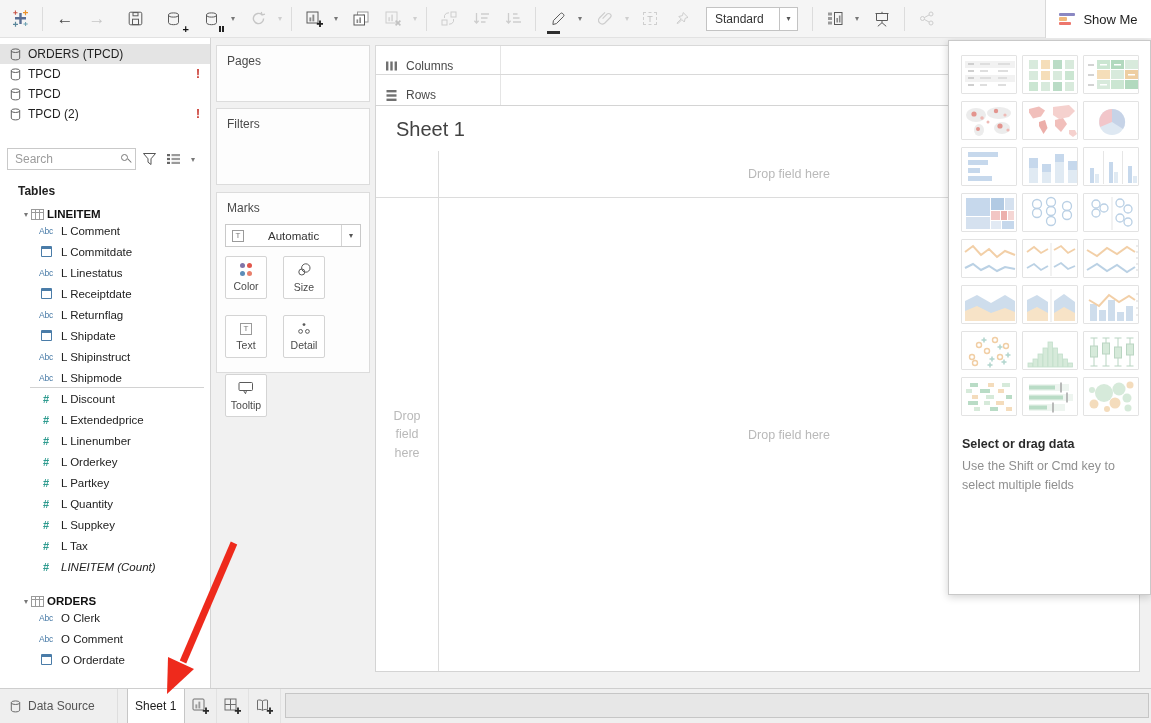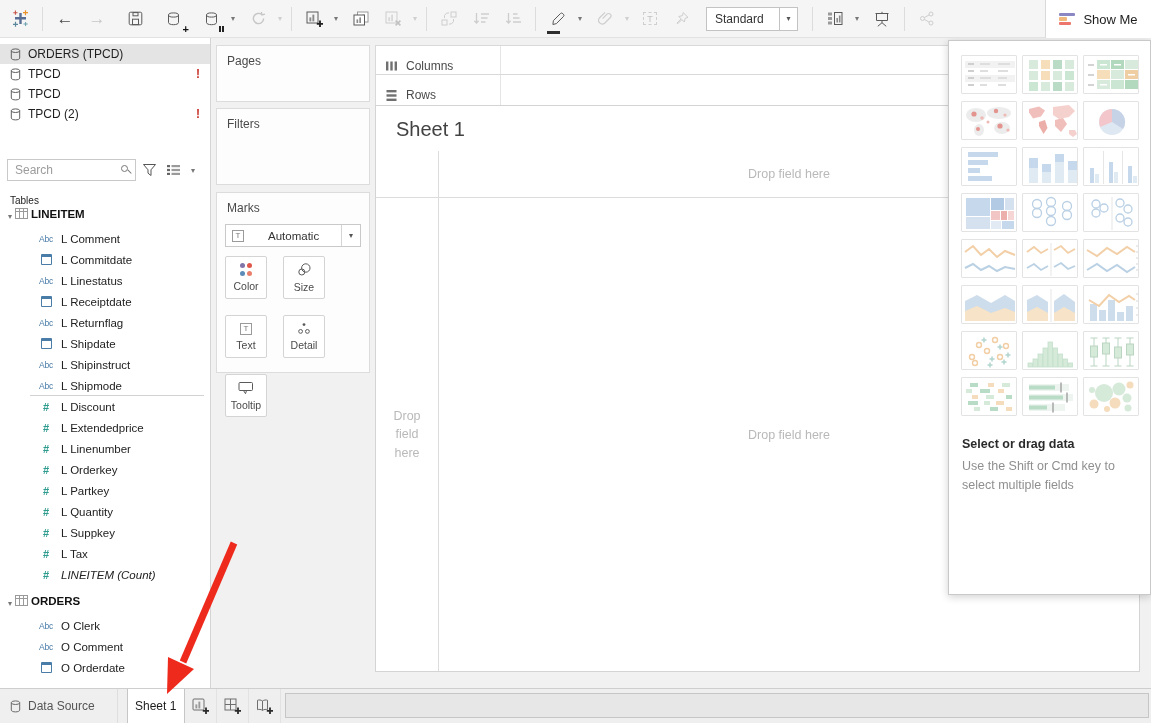--- a/index.html
+++ b/index.html
@@ -35,28 +35,28 @@
 
 .sidebar{position:absolute;top:38px;left:0;width:211px;height:650px;background:#fff;border-right:1px solid #d4d4d4;overflow:hidden;z-index:2}
 .side-tabs{height:28px;display:flex;background:#f0f0f0;border-bottom:1px solid #d9d9d9}
 .stab{padding:0 14px;display:flex;align-items:center;font-size:12px;color:#4a4a4a}
 .stab.active{background:#fff;font-weight:700;color:#0f0f0f;border-right:1px solid #d9d9d9;margin-bottom:-1px;border-bottom:1px solid #fff}
 .collapse{margin-left:auto;padding:0 10px;display:flex;align-items:center;color:#777;font-size:14px}
 .ds-list{padding:6px 0 8px}
 .dsrow{height:20px;display:flex;align-items:center;padding:0 10px;gap:7px;font-size:12px;color:#1f1f1f}
 .dsrow.selected{background:#e4e4e4}
 .dsalert{margin-left:auto;color:#c8352c;font-weight:700}
-.search-row{display:flex;align-items:center;margin:27px 7px 0;gap:6px}
+.search-row{display:flex;align-items:center;margin:16px 7px 0;gap:6px}
 .search-wrap{position:relative;width:129px;flex:none}
 .search-input{width:100%;height:22px;border:1px solid #c9c9c9;font-family:"Liberation Sans",sans-serif;font-size:12px;padding:0 20px 0 7px;color:#333;background:#fff;outline:none}
 .search-input::placeholder{color:#9c9c9c}
 .mag{position:absolute;right:8px;top:6px;width:7px;height:7px;border:1.4px solid #777;border-radius:50%}
 .mag::after{content:"";position:absolute;width:4.5px;height:1.4px;background:#777;transform:rotate(45deg);right:-4px;bottom:-1.5px}
-.tables-label{margin:14px 0 2px 10px;font-size:10px;font-weight:400;color:#222}
-.ghead{height:20px;display:flex;align-items:flex-start;padding-left:8px;gap:3px}
+.tables-label{margin:14px 0 2px 18px;font-size:12px;font-weight:700;color:#222}
+.ghead{height:20px;display:flex;align-items:flex-end;padding-left:24px;gap:3px}
 .ghead.gap{margin-top:10px}
 .gchev::before{content:"▾";font-size:8px;color:#777}
 .gname{font-size:11.5px;font-weight:700;color:#111}
 .frow{height:21px;display:flex;align-items:center;padding-left:37px;gap:6px;position:relative}
 .frow.sep-after::after{content:"";position:absolute;left:30px;right:6px;bottom:0;height:1px;background:#d2d2d2}
 .ficon{width:18px;flex:none;display:flex;align-items:center;justify-content:center}
 .ficon.abc::before{content:"Abc";font-size:8.5px;color:#4a7ca8;letter-spacing:-.2px}
 .ficon.num::before{content:"#";font-size:11px;color:#2e9b8f;font-weight:700}
 .ficon.date{width:11px;height:11px;border:1px solid #4a7ca8;border-top-width:3px;border-radius:1px;margin:0 3.5px}
 .flabel{font-size:11.5px;color:#222;white-space:nowrap}

